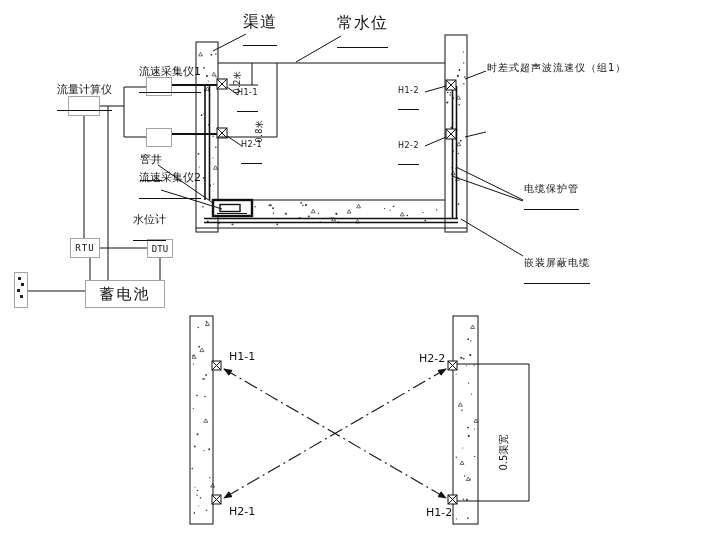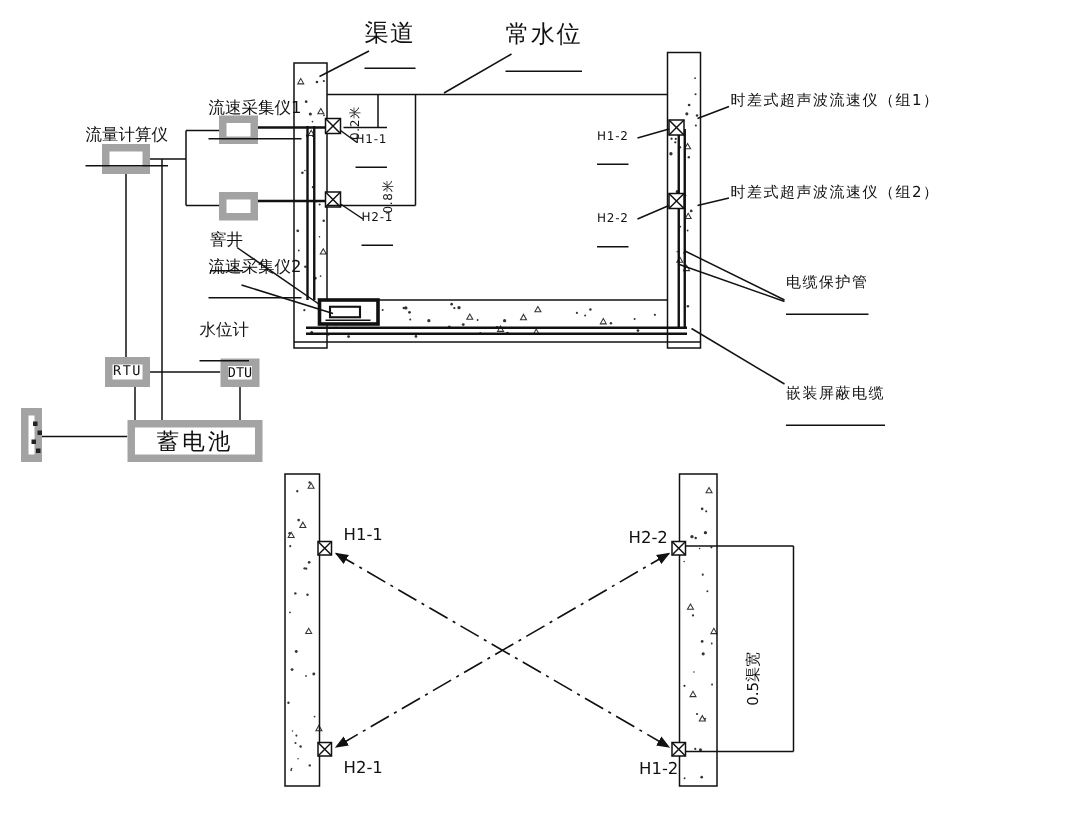--- a/index.html
+++ b/index.html
@@ -17,21 +17,21 @@
     white-space:nowrap;line-height:1.05;color:#111;
   }
   .u{border-bottom:1px solid #111;padding-bottom:14px;}
   .big{font-size:16px;letter-spacing:1px;}
   .mid{font-size:10px;letter-spacing:1px;}
   .sm{font-size:11px;letter-spacing:0px;}
   .tag{font-size:8px;letter-spacing:0.5px;}
   .rot{transform:rotate(-90deg);transform-origin:0 100%;}
   .box{
     position:absolute;z-index:2;
-    border:5px solid #a3a3a3;background:#fff;
+    border:1px solid #a3a3a3;background:#fff;
     display:flex;align-items:center;justify-content:center;
     box-sizing:border-box;color:#111;
   }
   .mono{font-family:"DejaVu Sans Mono","Liberation Mono",monospace;}
   #left-edge-device{z-index:2;}
   #left-edge-device .marks{
     position:absolute;left:3px;top:4px;width:3px;height:3px;background:#222;
     box-shadow:3px 6px 0 #222, -1px 12px 0 #222, 2px 18px 0 #222;
   }
 </style>
@@ -332,33 +332,32 @@
   <div class="box" id="calc-box" style="left:68px;top:96px;width:32px;height:20px;"></div>
   <div class="box" style="left:146px;top:77px;width:26px;height:19px;"></div>
   <div class="box" style="left:146px;top:128px;width:26px;height:19px;"></div>
 
   <div class="box mono" style="left:70px;top:238px;width:30px;height:20px;font-size:9px;letter-spacing:1px;">
     <span>RTU</span>
   </div>
   <div class="box mono" style="left:147px;top:239px;width:26px;height:19px;font-size:9px;">
     <span>DTU</span>
   </div>
-  <div class="box" style="left:85px;top:280px;width:90px;height:28px;font-size:15px;letter-spacing:2px;">
+  <div class="box" style="left:85px;top:280px;width:80px;height:28px;font-size:15px;letter-spacing:2px;">
     <span>蓄电池</span>
   </div>
 
   <div class="box" id="left-edge-device" style="left:14px;top:272px;width:14px;height:36px;">
     <span class="marks"></span>
   </div>
 
   <div class="lbl big u" style="left:243px;top:14px;">渠道</div>
   <div class="lbl big u" style="left:337px;top:16px;font-family:Liberation Mono, monospace;">常水位</div>
 
   <div class="lbl mid" style="left:487px;top:63px;">时差式超声波流速仪（组1）</div>
-  <div class="lbl mid" style="left:487px;top:124px;">时差式超声波流速仪（组2）</div>
   <div class="lbl mid u" style="left:524px;top:184px;">电缆保护管</div>
   <div class="lbl mid u" style="left:524px;top:258px;">嵌装屏蔽电缆</div>
 
   <div class="lbl sm u" style="left:57px;top:84px;">流量计算仪</div>
   <div class="lbl sm u" style="left:139px;top:66px;">流速采集仪1</div>
   <div class="lbl sm u" style="left:139px;top:128px;margin-top:44px;">流速采集仪2</div>
   <div class="lbl sm u" style="left:140px;top:154px;">窨井</div>
   <div class="lbl sm u" style="left:133px;top:179px;margin-top:35px;">水位计</div>
 
   <div class="lbl tag u" style="left:237px;top:89px;">H1-1</div>

